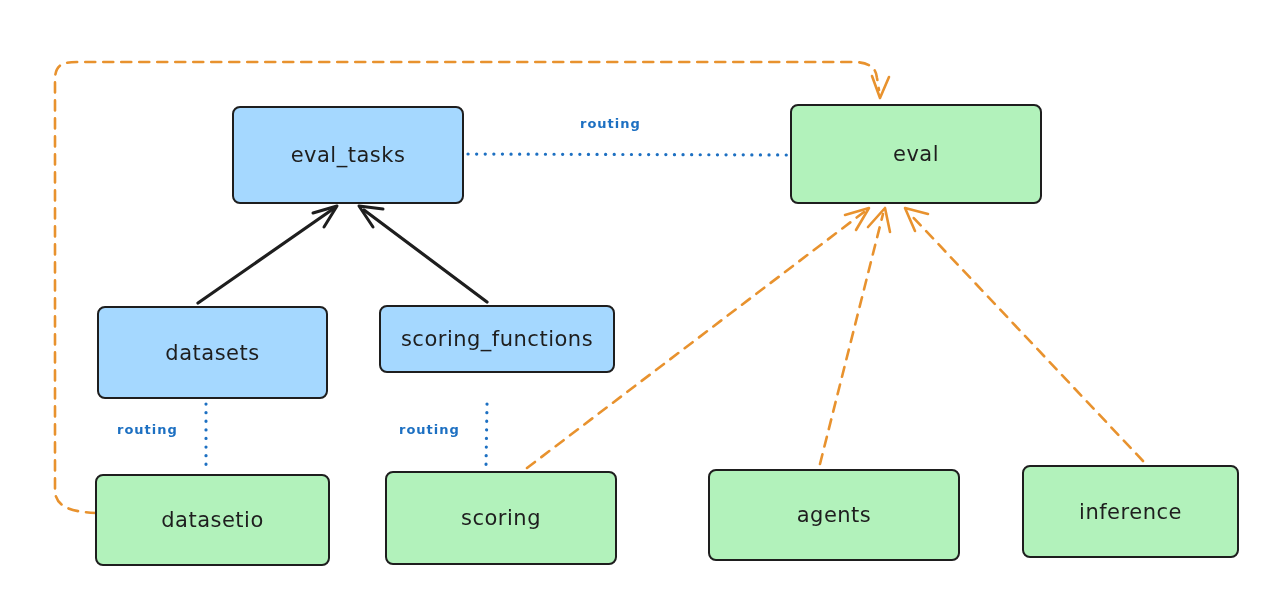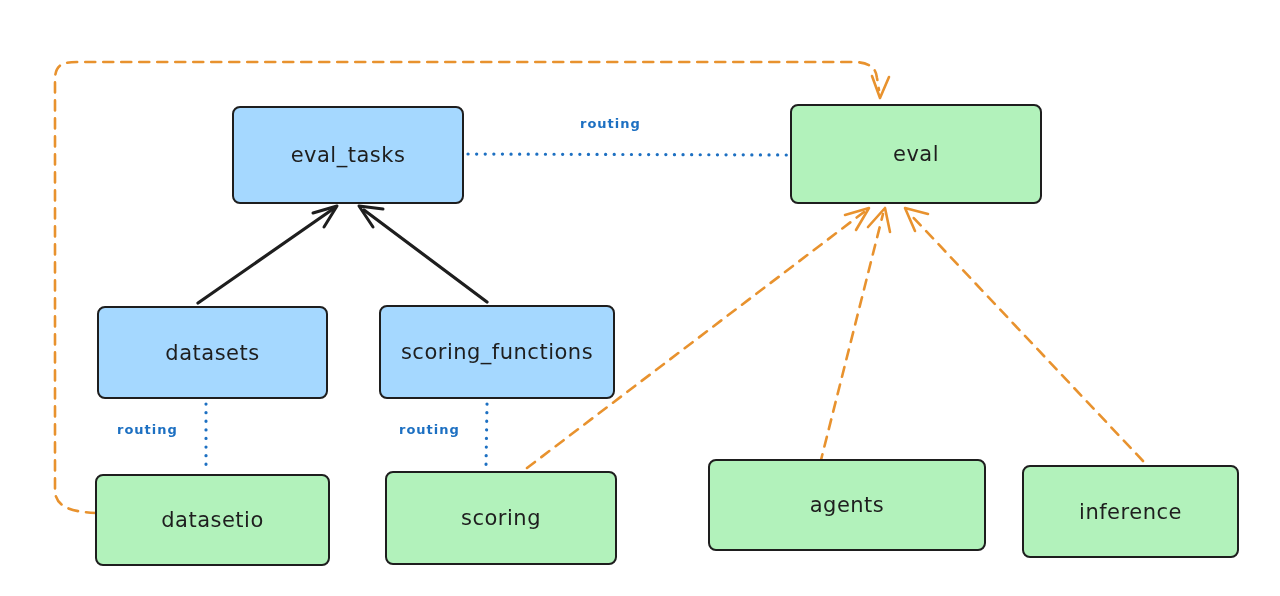--- a/index.html
+++ b/index.html
@@ -86,34 +86,34 @@
     <path class="dashed-edge" d="M 1143 461 L 910 214"></path>
     <path class="arrowhead-orange" d="M 928 214 L 905 208 L 915 231"></path>
   </svg>
 
   <div class="node registry" style="left:232px; top:106px; width:232px; height:98px">
     <span>eval_tasks</span>
   </div>
   <div class="node registry" style="left:97px; top:306px; width:231px; height:93px">
     <span>datasets</span>
   </div>
-  <div class="node registry" style="left:379px; top:305px; width:236px; height:94px">
+  <div class="node registry" style="left:379px; top:305px; width:236px; height:68px">
     <span>scoring_functions</span>
   </div>
 
   <div class="node api" style="left:790px; top:104px; width:252px; height:100px">
     <span>eval</span>
   </div>
   <div class="node api" style="left:385px; top:471px; width:232px; height:94px">
     <span>scoring</span>
   </div>
   <div class="node api" style="left:95px; top:474px; width:235px; height:92px">
     <span>datasetio</span>
   </div>
-  <div class="node api" style="left:708px; top:459px; width:278px; height:92px">
+  <div class="node api" style="left:708px; top:469px; width:252px; height:92px">
     <span>agents</span>
   </div>
   <div class="node api" style="left:1022px; top:465px; width:217px; height:93px">
     <span>inference</span>
   </div>
 
   <div class="edge-label" style="left:580px; top:116px;">routing</div>
   <div class="edge-label" style="left:117px; top:422px;">routing</div>
   <div class="edge-label" style="left:399px; top:422px;">routing</div>
 

